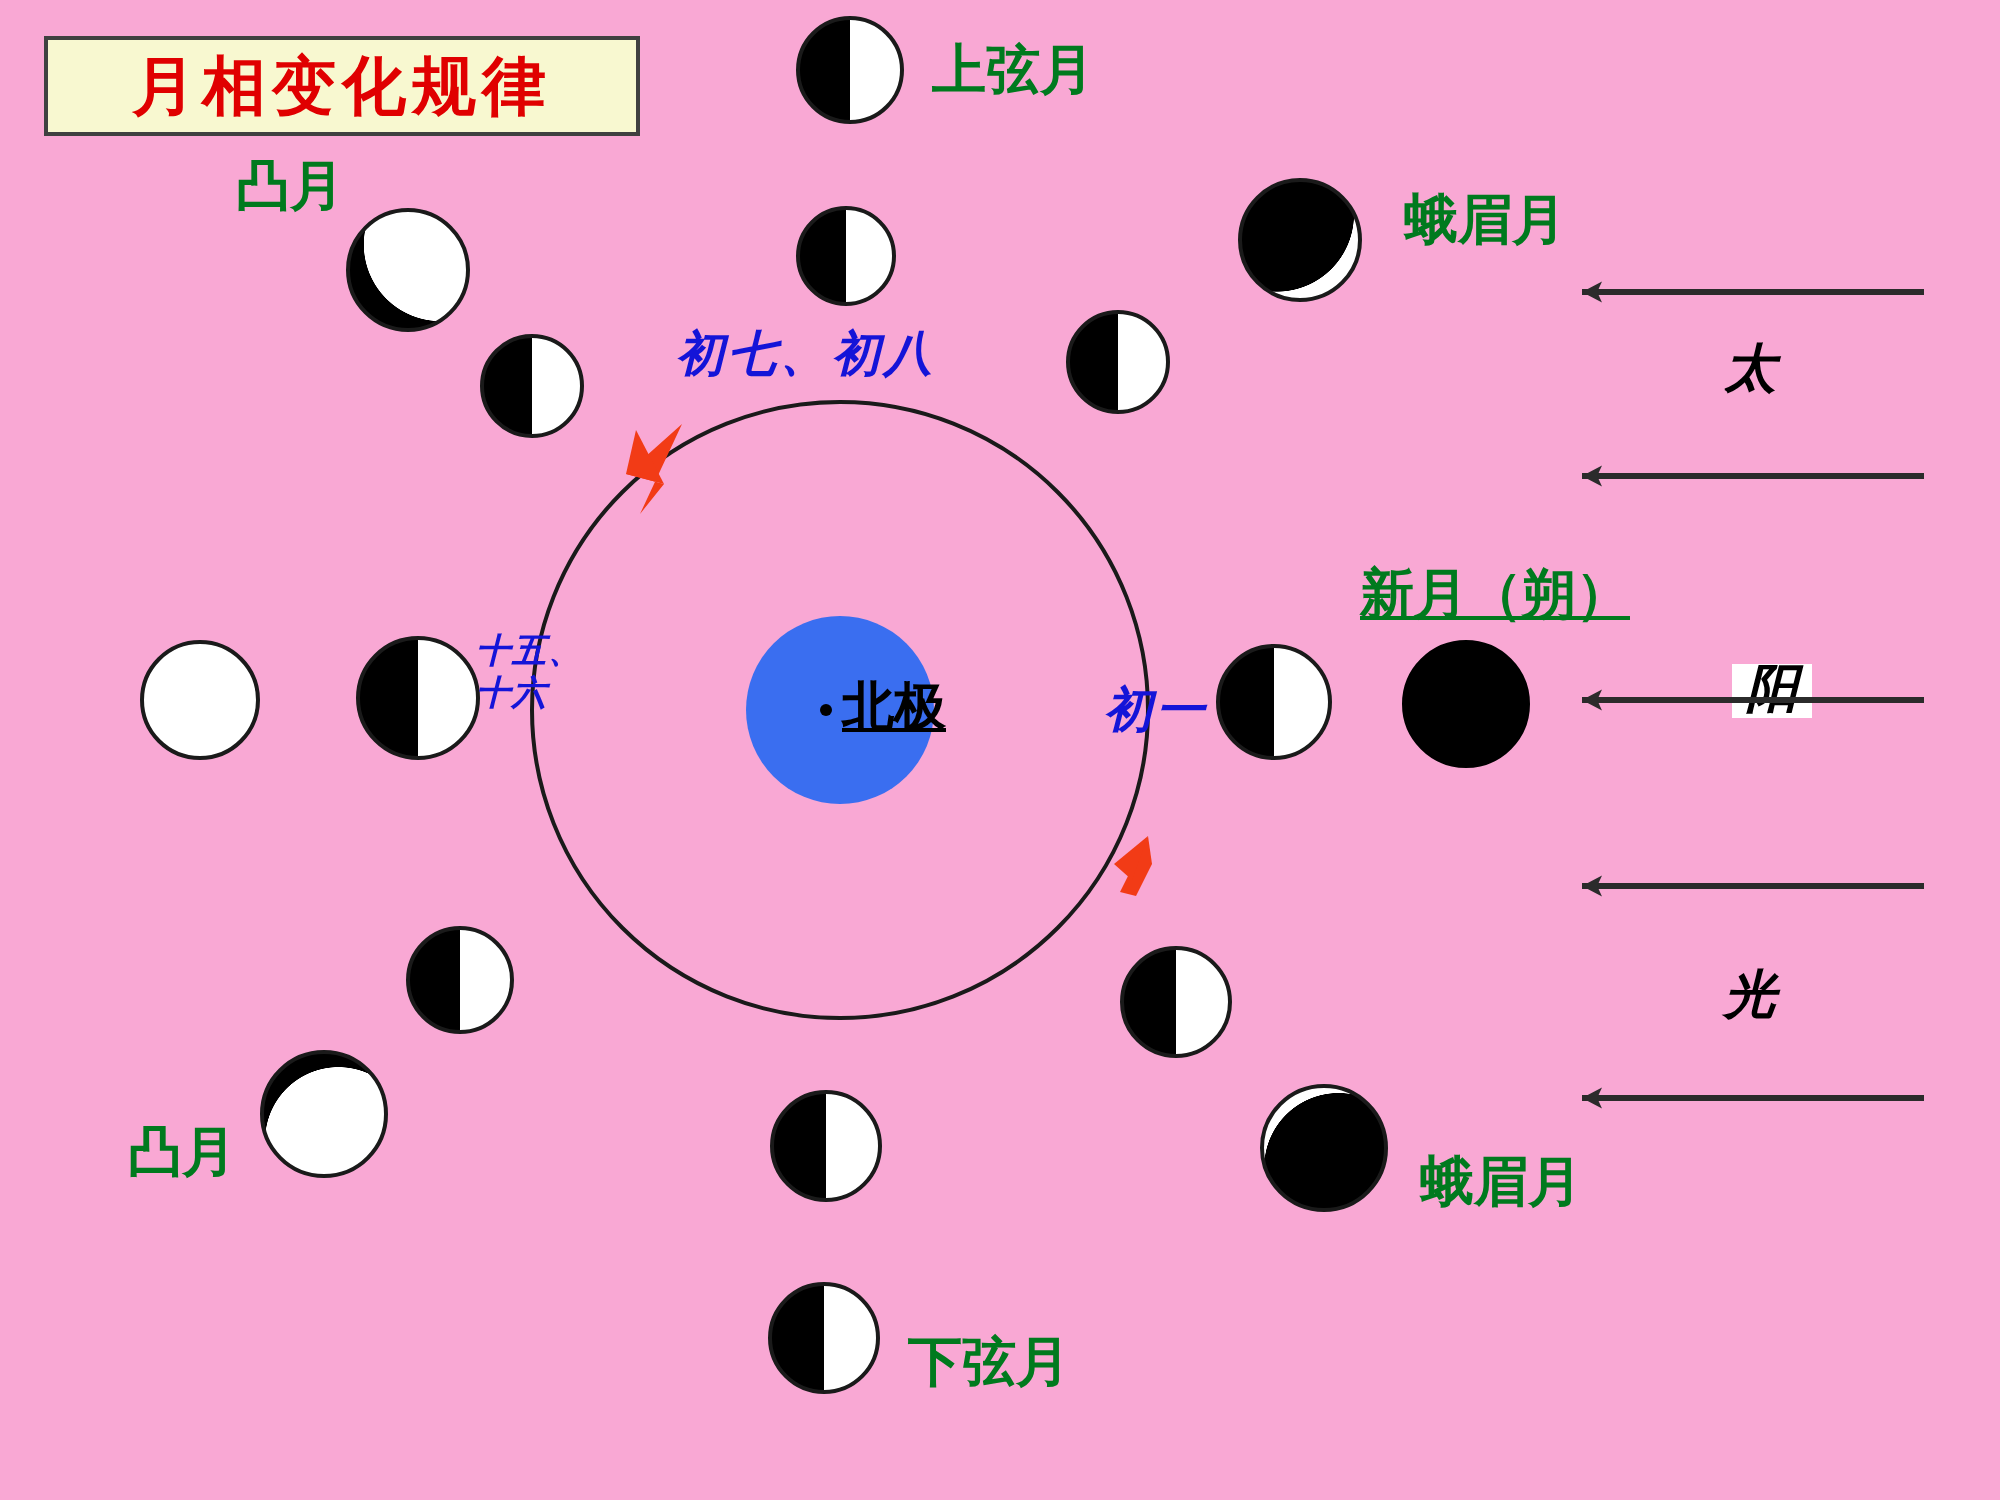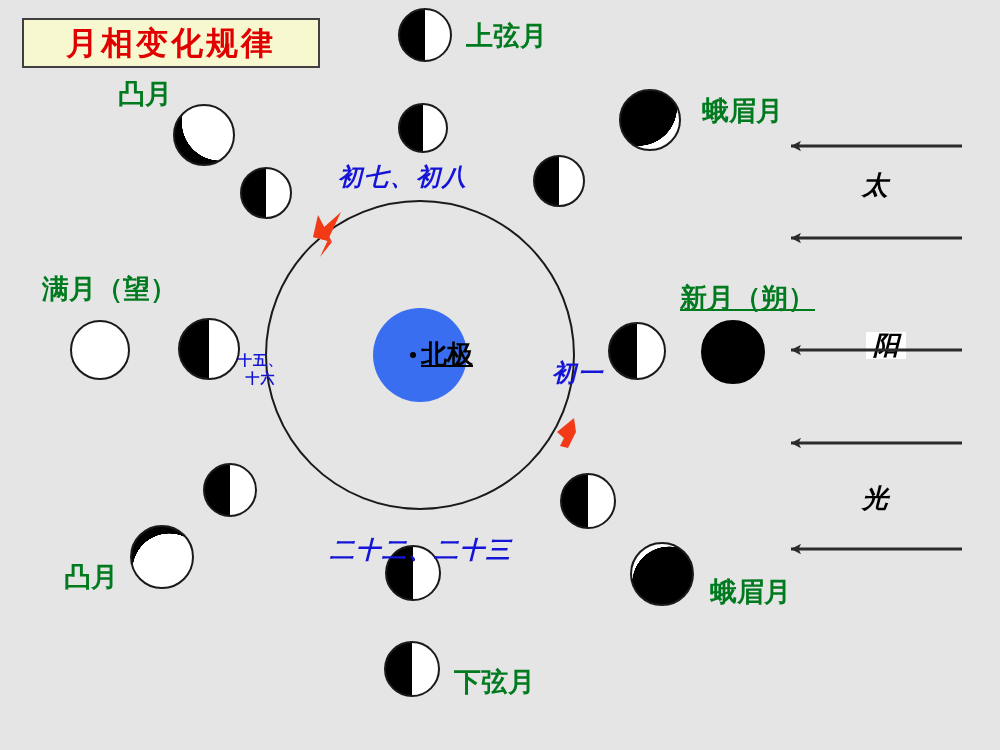--- a/index.html
+++ b/index.html
@@ -7,21 +7,21 @@
     padding: 0;
     background: #ffffff;
   }
   body {
     font-family: "Liberation Sans", "DejaVu Sans", sans-serif;
   }
   #stage {
     position: relative;
     width: 1000px;
     height: 750px;
-    background: #e5e5e5;
+    background: #f9a8d4;
     overflow: hidden;
   }
 
   
   .title-box {
     position: absolute;
     left: 22px;
     top: 18px;
     width: 298px;
     height: 50px;
@@ -39,44 +39,43 @@
     letter-spacing: 3px;
     font-family: "DejaVu Sans", "Liberation Sans", sans-serif;
     line-height: 1;
   }
 
   
   .lbl {
     position: absolute;
     white-space: nowrap;
     line-height: 1.05;
-    text-align: center;
   }
   .lbl-green {
     color: #007a1e;
     font-size: 27px;
     font-weight: bold;
     font-family: "DejaVu Sans", "Liberation Sans", sans-serif;
   }
   .lbl-blue {
     color: #1414d8;
     font-size: 24px;
     font-style: italic;
     font-weight: bold;
     font-family: "DejaVu Serif", "Liberation Serif", serif;
     letter-spacing: 2px;
   }
   .lbl-blue-stack {
     color: #1414d8;
-    font-size: 14px;
+    font-size: 17px;
+    font-style: italic;
     font-weight: bold;
     font-family: "DejaVu Serif", "Liberation Serif", serif;
     line-height: 1.25;
     letter-spacing: 1px;
-    margin-top: 36px;
   }
   .lbl-black {
     color: #000000;
     font-size: 26px;
     font-weight: bold;
     font-family: "DejaVu Sans", "Liberation Sans", sans-serif;
   }
   .lbl-sun {
     color: #000000;
     font-size: 26px;
@@ -200,40 +199,38 @@
 
   <div class="moon moon-half" style="left:385px; top:545px; width:56px; height:56px;"></div>
   <div class="moon moon-half" style="left:384px; top:641px; width:56px; height:56px;"></div>
 
   <div class="lbl lbl-green" style="left:466px; top:22px;">上弦月</div>
 
   <div class="lbl lbl-green" style="left:118px; top:80px;">凸月</div>
 
   <div class="lbl lbl-green" style="left:702px; top:97px;">蛾眉月</div>
 
-  <div class="lbl lbl-green" style="left:42px; top:275px;">满月（望）</div>
 
   <div class="lbl lbl-green" style="left:680px; top:284px;text-decoration:underline;">新月（朔）</div>
 
   <div class="lbl lbl-green" style="left:64px; top:563px;">凸月</div>
 
   <div class="lbl lbl-green" style="left:710px; top:578px;">蛾眉月</div>
 
   <div class="lbl lbl-green" style="left:454px; top:668px;">下弦月</div>
 
   <div class="lbl lbl-blue" style="left:338px; top:164px;">初七、初八</div>
 
   <div class="lbl lbl-blue-stack" style="left:238px; top:316px;">
     <div>十五、</div>
     <div>十六</div>
   </div>
 
-  <div class="lbl lbl-blue" style="left:552px; top:360px;">初一</div>
-
-  <div class="lbl lbl-blue" style="left:330px; top:537px;">二十二、二十三</div>
+  <div class="lbl lbl-blue" style="left:552px; top:342px;">初一</div>
+
 
   <div class="lbl lbl-sun" style="left:862px; top:172px;">太</div>
 
   <div class="lbl lbl-sun" style="left:866px; top:332px; background:#ffffff; padding:0 7px;">阳</div>
 
   <div class="lbl lbl-sun" style="left:862px; top:485px;">光</div>
 
   <svg id="overlay" viewBox="0 0 1000 750">
     <defs>
       <marker id="sun-head" markerWidth="11" markerHeight="11" refX="10" refY="5.5" orient="auto" markerUnits="userSpaceOnUse">

